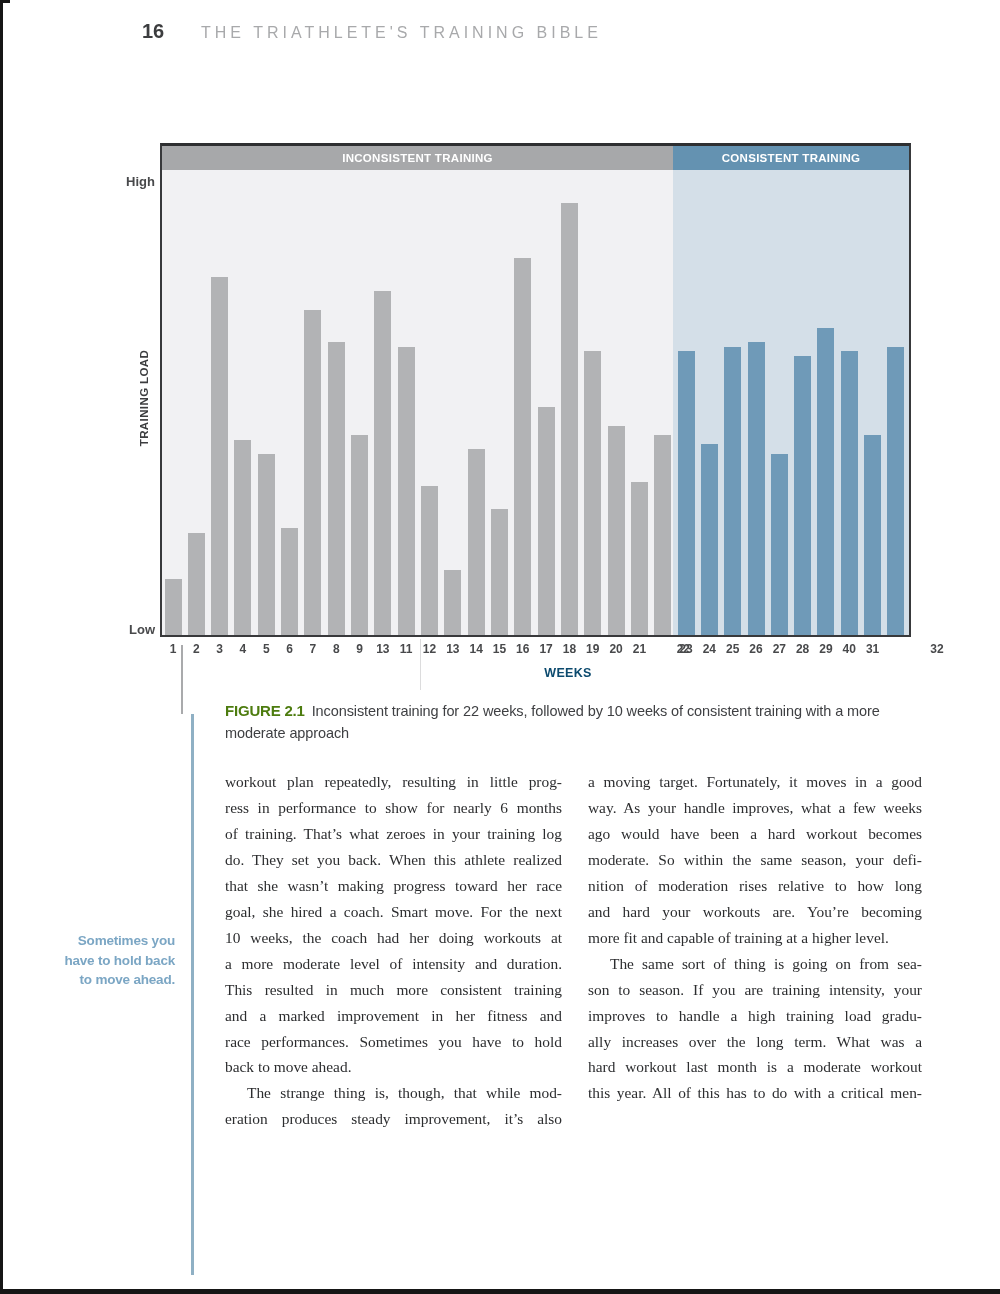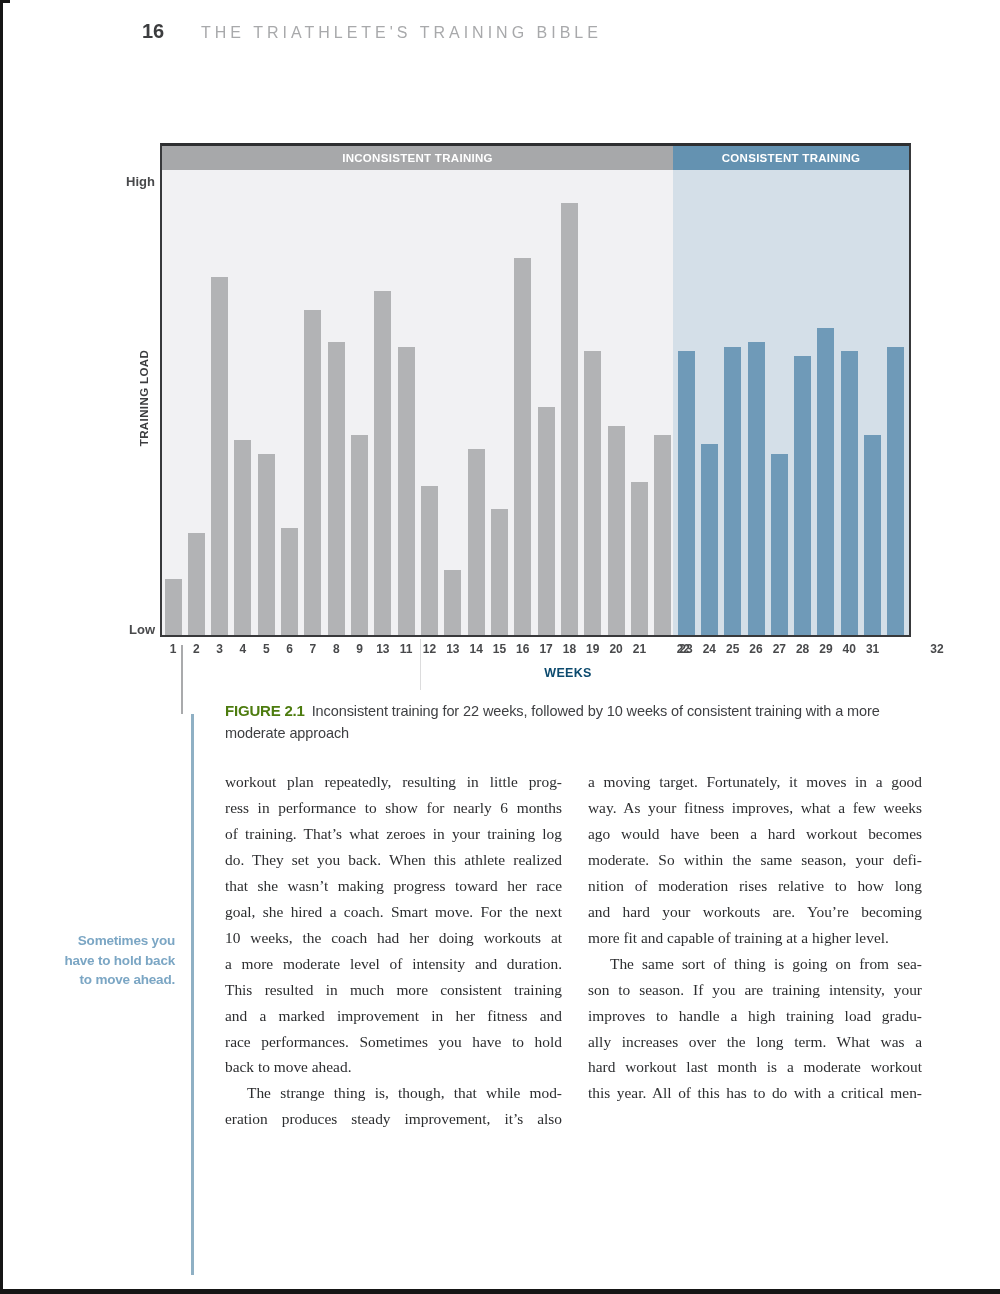--- a/index.html
+++ b/index.html
@@ -175,21 +175,21 @@
       <div class="line">a more moderate level of intensity and duration.</div>
       <div class="line">This resulted in much more consistent training</div>
       <div class="line">and a marked improvement in her fitness and</div>
       <div class="line">race performances. Sometimes you have to hold</div>
       <div class="line end">back to move ahead.</div>
       <div class="line indent">The strange thing is, though, that while mod-</div>
       <div class="line">eration produces steady improvement, it’s also</div>
     </div>
   <div class="col col-right" id="col-right">
       <div class="line">a moving target. Fortunately, it moves in a good</div>
-      <div class="line">way. As your fitness improves, what a few weeks</div>
+      <div class="line">way. As your handle improves, what a few weeks</div>
       <div class="line">ago would have been a hard workout becomes</div>
       <div class="line">moderate. So within the same season, your defi-</div>
       <div class="line">nition of moderation rises relative to how long</div>
       <div class="line">and hard your workouts are. You’re becoming</div>
       <div class="line end">more fit and capable of training at a higher level.</div>
       <div class="line indent">The same sort of thing is going on from sea-</div>
       <div class="line">son to season. If you are training intensity, your</div>
       <div class="line">improves to handle a high training load gradu-</div>
       <div class="line">ally increases over the long term. What was a</div>
       <div class="line">hard workout last month is a moderate workout</div>

